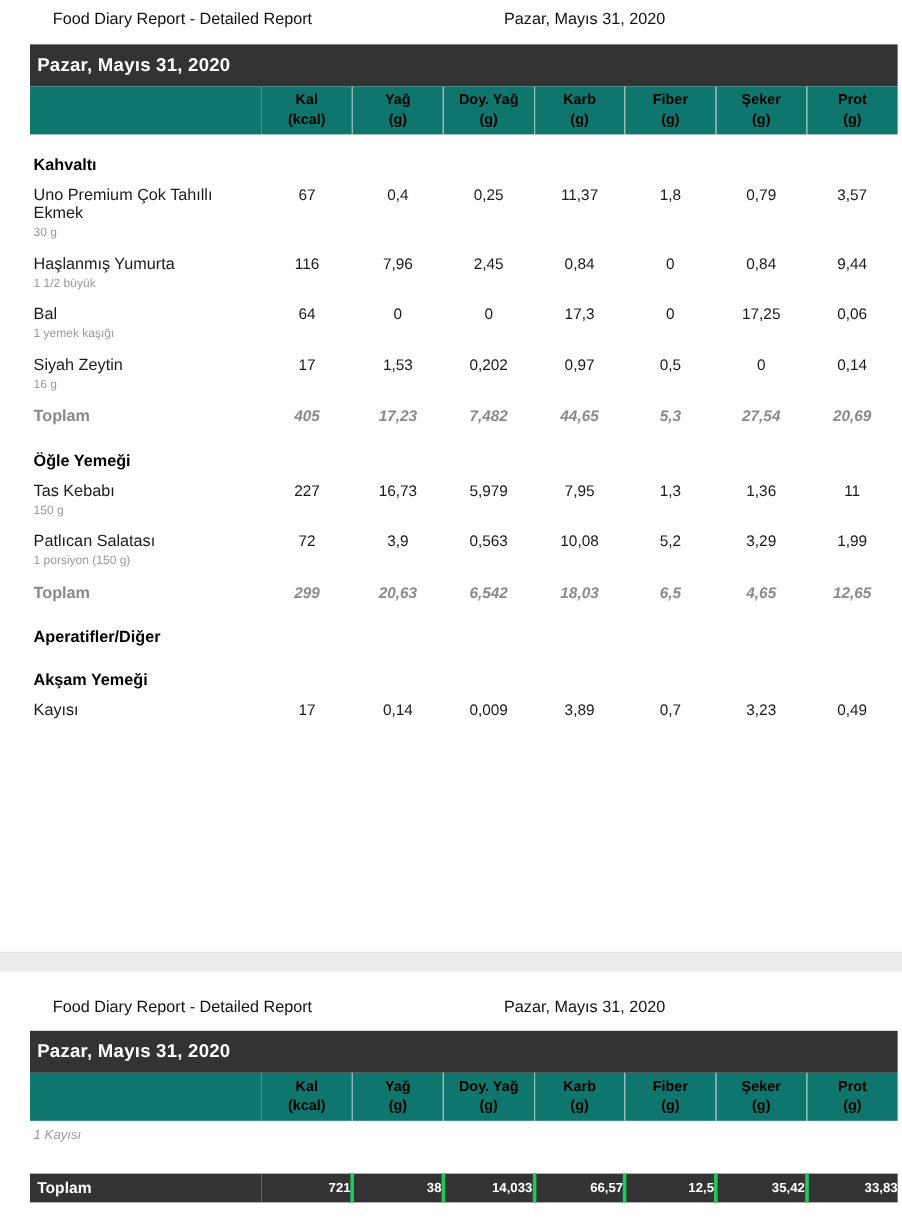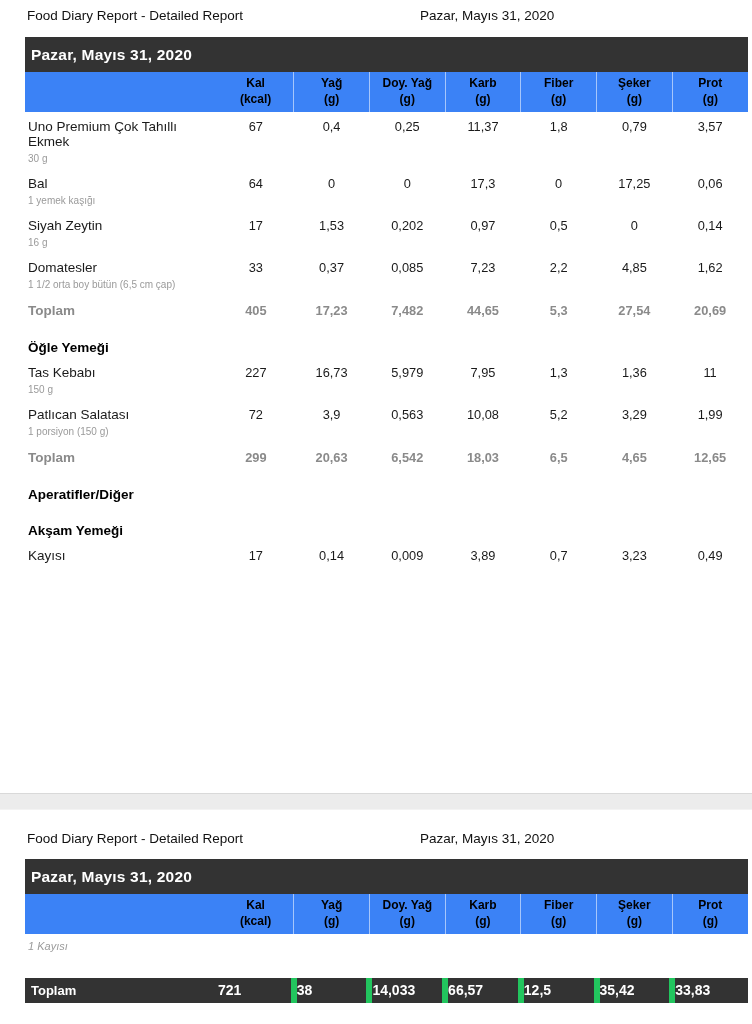--- a/index.html
+++ b/index.html
@@ -8,58 +8,58 @@
 
   .page { background:#fff; position:relative; }
   .page-1 { height:793px; overflow:hidden; }
   .page-2 { height:214px; overflow:hidden; }
 
   .page-separator { height:17px; background:#ececec; border-top:1px solid #d9d9d9;
                     border-bottom:1px solid #f3f3f3; }
 
   
   .report-line { position:relative; height:37px; }
-  .report-title { position:absolute; left:27px; top:8px; font-size:13.5px; color:#111; }
+  .report-title { position:absolute; left:44px; top:8px; font-size:13.5px; color:#111; }
   .report-date  { position:absolute; left:420px; top:8px; font-size:13.5px; color:#111; }
   .page-2 .report-line { height:49px; }
   .page-2 .report-title, .page-2 .report-date { top:21px; }
 
   
   .day-bar { margin-left:25px; width:723px; height:35px; background:#333333;
              color:#fff; font-size:15.5px; font-weight:bold; line-height:35px;
              padding-left:6px; letter-spacing:.2px; }
 
   
   table.nutri { margin-left:25px; width:723px; border-collapse:collapse; table-layout:fixed; }
   col.name-col { width:193px; }
 
-  thead td { background:#3b82f6; text-align:center; vertical-align:top;
+  thead td { background:#0f766e; text-align:center; vertical-align:top;
              font-size:12px; font-weight:bold; padding:4px 0 5px 0; height:40px; }
   thead td .hdr-line { line-height:15.5px; }
   thead td.sep { border-left:1px solid rgba(255,255,255,.55); }
 
   td.section-cell { font-size:13.5px; font-weight:bold; color:#000;
                     padding:18px 0 3px 3px; }
   td.name-cell { font-size:13.5px; color:#1a1a1a; padding:7px 0 0 3px;
                  line-height:15px; vertical-align:top; }
   .portion { font-size:10px; color:#9a9a9a; margin-top:4px; padding-bottom:4px;
              line-height:12px; font-weight:normal; }
   td.val-cell { text-align:center; vertical-align:top; font-size:12.8px;
                 color:#1a1a1a; padding:7px 0 0 0; line-height:15px; }
   tr.total-row td { color:#8a8a8a; font-weight:bold; }
   tr.total-row td.name-cell { padding-top:8px; padding-bottom:4px; font-size:13.5px; }
-  tr.total-row td.val-cell  { padding-top:8px; padding-bottom:4px; }
+  tr.total-row td.val-cell  { padding-top:8px; padding-bottom:4px;font-style:italic; }
 
   
   .continuation-note { margin:6px 0 0 28px; font-size:11px; color:#9a9a9a;font-style:italic; }
   table.grand { margin:26px 0 0 25px; width:723px; border-collapse:collapse; table-layout:fixed; }
   table.grand td { background:#333333; color:#ffffff; font-weight:bold;
-                   font-size:14px; padding:4px 0 5px 0; text-align:left; }
+                   font-size:11px; padding:4px 0 5px 0; text-align:right; }
   table.grand td.gt-name { text-align:left; padding-left:6px; font-size:13px; }
-  table.grand td.sep { border-left:6px solid #22c55e; }
+  table.grand td.sep { border-left:3px solid #22c55e; }
 </style>
 </head>
 <body>
 
 <div class="page page-1">
   <div class="report-line">
     <span class="report-title">Food Diary Report - Detailed Report</span>
     <span class="report-date">Pazar, Mayıs 31, 2020</span>
   </div>
 
@@ -105,35 +105,51 @@
             <div class="hdr-line">Şeker</div>
             <div class="hdr-line">(g)</div>
           </td>
           <td class="sep">
             <div class="hdr-line">Prot</div>
             <div class="hdr-line">(g)</div>
           </td>
         </tr>
       </thead>
     <tbody>
+        <tr>
+          <td colspan="8" class="section-cell">Kahvaltı</td>
+        </tr>
         <tr>
           <td class="name-cell">
             <div>Uno Premium Çok Tahıllı Ekmek</div>
             <div class="portion">30 g</div>
           </td>
           <td class="val-cell">67</td>
           <td class="val-cell">0,4</td>
           <td class="val-cell">0,25</td>
           <td class="val-cell">11,37</td>
           <td class="val-cell">1,8</td>
           <td class="val-cell">0,79</td>
           <td class="val-cell">3,57</td>
         </tr>
         <tr>
           <td class="name-cell">
+            <div>Haşlanmış Yumurta</div>
+            <div class="portion">1 1/2 büyük</div>
+          </td>
+          <td class="val-cell">116</td>
+          <td class="val-cell">7,96</td>
+          <td class="val-cell">2,45</td>
+          <td class="val-cell">0,84</td>
+          <td class="val-cell">0</td>
+          <td class="val-cell">0,84</td>
+          <td class="val-cell">9,44</td>
+        </tr>
+        <tr>
+          <td class="name-cell">
             <div>Bal</div>
             <div class="portion">1 yemek kaşığı</div>
           </td>
           <td class="val-cell">64</td>
           <td class="val-cell">0</td>
           <td class="val-cell">0</td>
           <td class="val-cell">17,3</td>
           <td class="val-cell">0</td>
           <td class="val-cell">17,25</td>
           <td class="val-cell">0,06</td>
@@ -143,33 +159,20 @@
             <div>Siyah Zeytin</div>
             <div class="portion">16 g</div>
           </td>
           <td class="val-cell">17</td>
           <td class="val-cell">1,53</td>
           <td class="val-cell">0,202</td>
           <td class="val-cell">0,97</td>
           <td class="val-cell">0,5</td>
           <td class="val-cell">0</td>
           <td class="val-cell">0,14</td>
-        </tr>
-        <tr>
-          <td class="name-cell">
-            <div>Domatesler</div>
-            <div class="portion">1 1/2 orta boy bütün (6,5 cm çap)</div>
-          </td>
-          <td class="val-cell">33</td>
-          <td class="val-cell">0,37</td>
-          <td class="val-cell">0,085</td>
-          <td class="val-cell">7,23</td>
-          <td class="val-cell">2,2</td>
-          <td class="val-cell">4,85</td>
-          <td class="val-cell">1,62</td>
         </tr>
         <tr class="total-row">
           <td class="name-cell">Toplam</td>
           <td class="val-cell">405</td>
           <td class="val-cell">17,23</td>
           <td class="val-cell">7,482</td>
           <td class="val-cell">44,65</td>
           <td class="val-cell">5,3</td>
           <td class="val-cell">27,54</td>
           <td class="val-cell">20,69</td>

